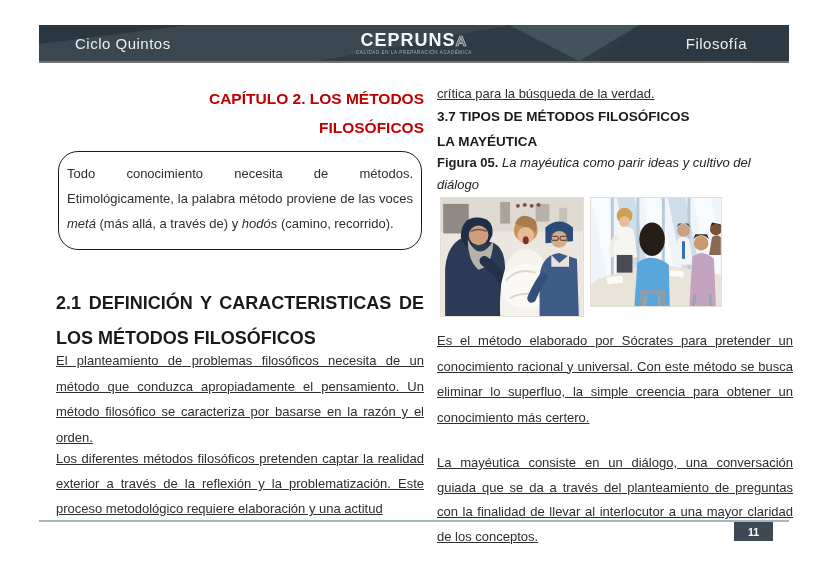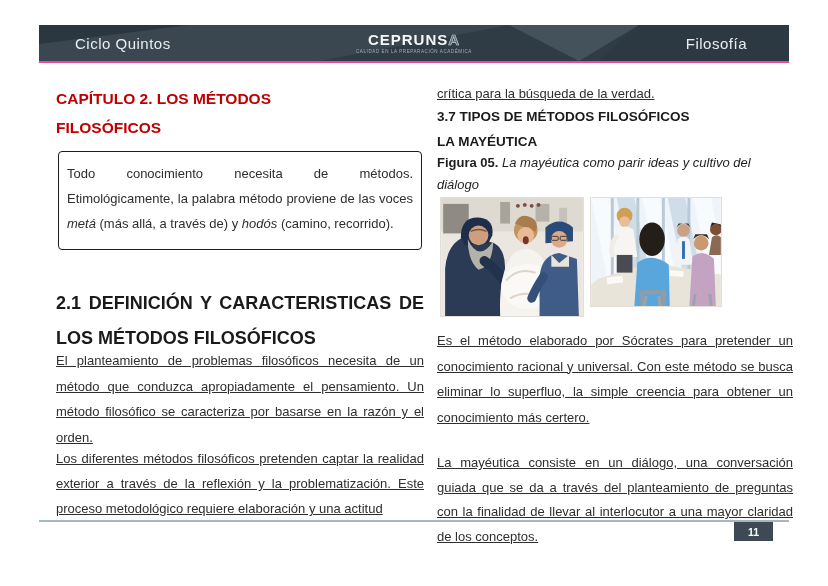--- a/index.html
+++ b/index.html
@@ -13,67 +13,67 @@
     background: #ffffff;
     overflow: hidden;
   }
 
   
   .header-bar {
     position: absolute;
     left: 39px; top: 25px;
     width: 750px; height: 38px;
     background: #2f3c46;
-    border-bottom: 2px solid #ec4899;
+    border-bottom: 2px solid #737373;
     overflow: hidden;
   }
   .header-facets { position: absolute; inset: 0; width: 100%; height: 100%; }
   .header-content {
     position: absolute; inset: 0;
     display: flex; align-items: center; justify-content: space-between;
     color: #e9eef0;
   }
   .header-left-text {
     padding-left: 36px; font-size: 15px; letter-spacing: 0.5px; color: #e9eef0;
   }
   .header-right-text {
     padding-right: 42px; font-size: 15px; letter-spacing: 0.5px; color: #e9eef0;
   }
   .logo {
     position: absolute; left: 50%; top: 50%;
     transform: translate(-50%, -50%);
     text-align: center; line-height: 1;
   }
   .logo-main {
-    font-size: 15px; font-weight: bold; letter-spacing: 1px; color: #f4f7f8;
+    font-size: 18px; font-weight: bold; letter-spacing: 1px; color: #f4f7f8;
   }
   .logo-last {
     font-size: 15px; font-weight: bold; letter-spacing: 1px;
     color: rgba(255,255,255,0.22);
     -webkit-text-stroke: 0.7px #c3ced4;
   }
   .logo-tagline {
     margin-top: 2px; font-size: 4.5px; letter-spacing: 0.6px; color: #9fb0ba;
     white-space: nowrap;
   }
 
   
   .col-left  { position: absolute; left: 56px;  top: 78px; width: 368px; }
   .col-right { position: absolute; left: 437px; top: 78px; width: 356px; }
   .abs { position: absolute; }
 
   .chapter-title {
     top: 6px; left: 0; width: 368px;
     color: #c00000; font-weight: bold; font-size: 15.5px;
-    text-align: left; line-height: 29px;
+    text-align: right; line-height: 29px;
   }
 
   .intro-box {
     top: 73px; left: 2px; width: 364px;
-    border: 1.6px solid #1c1c1c; border-radius: 4px;
+    border: 1.6px solid #1c1c1c; border-radius: 20px;
     padding: 9px 8px 13px 8px;
     font-size: 13px; line-height: 25px; color: #2e2e2e;
     text-align: justify;
   }
   .italic { font-style: italic; }
 
   .section-heading-left {
     top: 208px; left: 0; width: 368px;
     font-size: 18px; font-weight: bold; color: #1a1a1a;
     line-height: 35px; text-align: justify;

